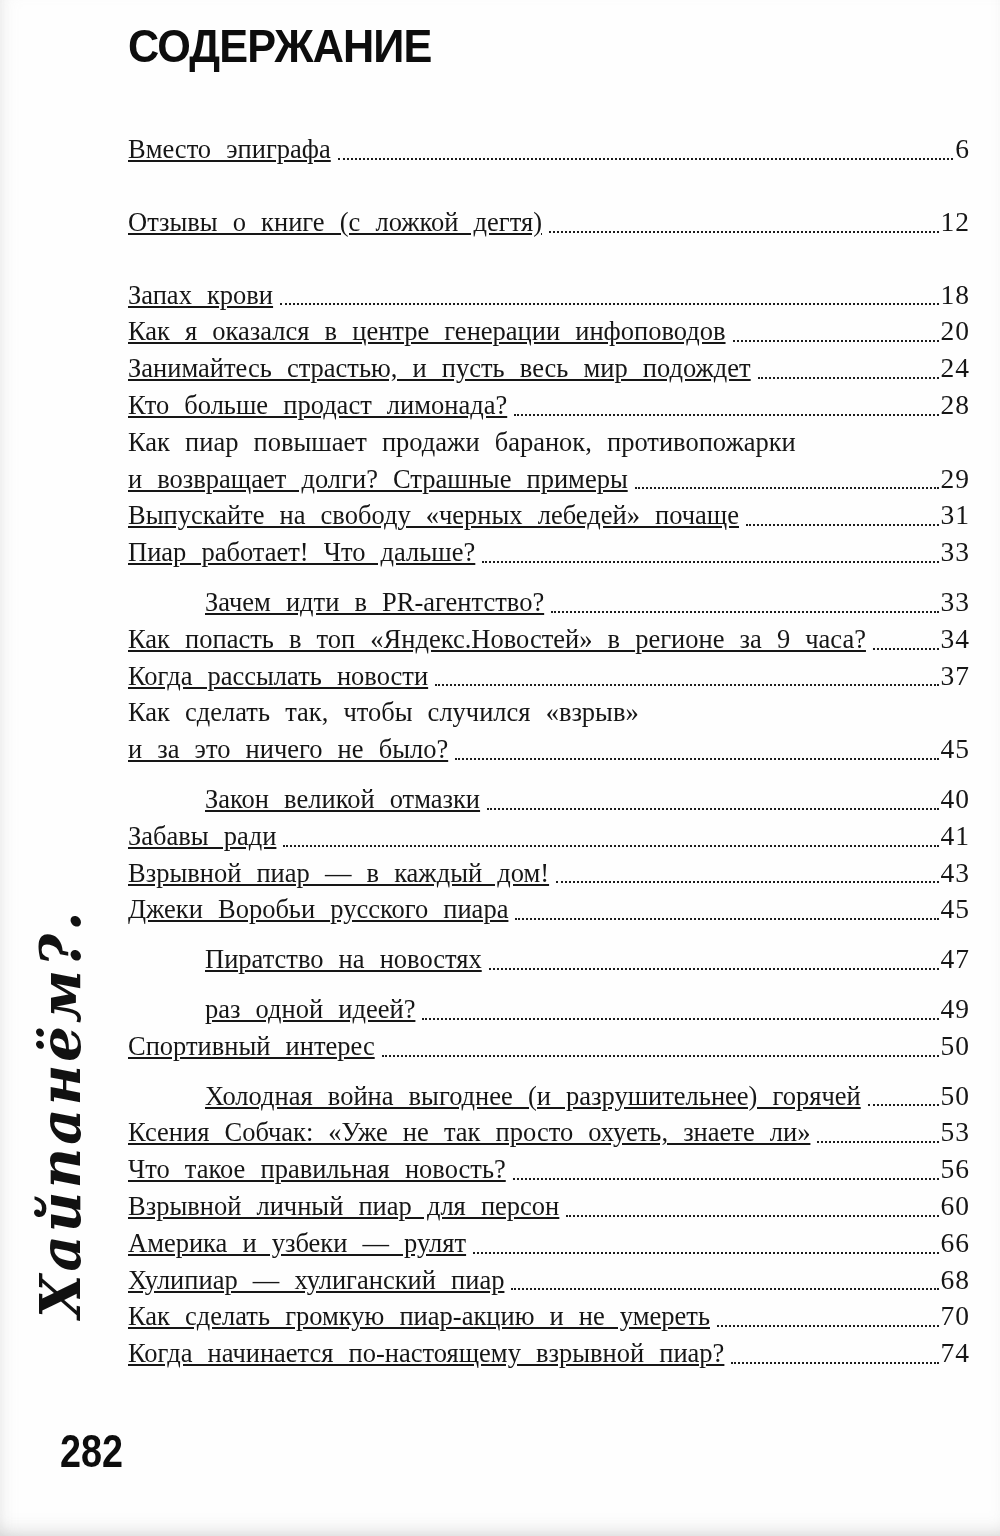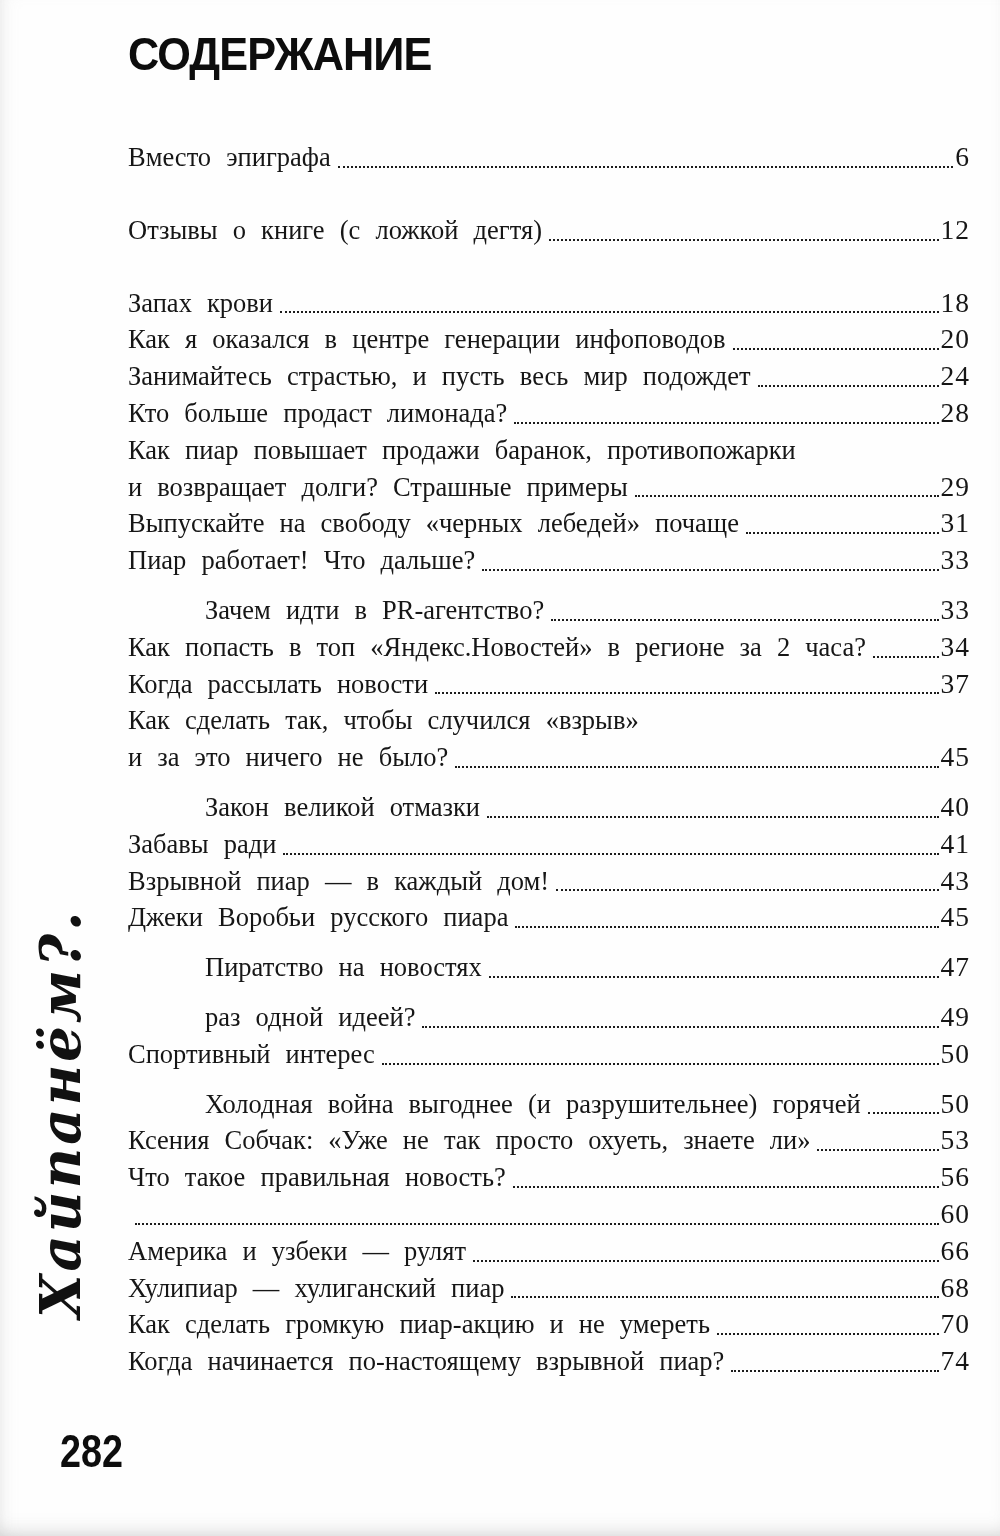--- a/index.html
+++ b/index.html
@@ -11,21 +11,21 @@
     position: relative;
     overflow: hidden;
   }
   .scan-vignette {
     position: absolute; inset: 0; pointer-events: none;
     box-shadow: inset 0 -14px 22px -16px rgba(120,120,120,.45),
                 inset 14px 0 22px -18px rgba(150,150,150,.25);
   }
   .page-inner {
     position: absolute;
-    left: 128px; top: 8px;
+    left: 128px; top: 0;
     width: 842px;
   }
   .title {
     font-family: "Liberation Sans", sans-serif;
     font-weight: 700;
     font-size: 47px;
     line-height: 1;
     letter-spacing: -1px;
     margin: 22px 0 0 0;
     transform: scaleX(.92);
@@ -38,21 +38,21 @@
   }
   .entry { margin: 0; }
   .entry.gap-after { margin-bottom: 36px; }
   .entry.indent .line { padding-left: 77px; margin-top: 13px; }
   .line {
     line-height: 36.8px;
     word-spacing: 0.32em;
     white-space: nowrap;
   }
   .row { display: flex; align-items: baseline; }
-  .row .text { white-space: nowrap; }
+  .row .text { white-space: nowrap; text-decoration: underline; }
   .leader {
     flex: 1 1 auto;
     min-width: 10px;
     align-self: flex-end;
     margin: 0 2px 8px 7px;
     border-bottom: 2.6px dotted #1c1c1c;
     height: 0;
   }
   .page-num {
     white-space: nowrap;
@@ -160,21 +160,21 @@
       </div>
       <div class="entry indent">
         <div class="line row">
           <span class="text">Зачем идти в PR-агентство?</span>
           <span class="leader"></span>
           <span class="page-num">33</span>
         </div>
       </div>
       <div class="entry">
         <div class="line row">
-          <span class="text">Как попасть в топ «Яндекс.Новостей» в регионе за 2 часа?</span>
+          <span class="text">Как попасть в топ «Яндекс.Новостей» в регионе за 9 часа?</span>
           <span class="leader"></span>
           <span class="page-num">34</span>
         </div>
       </div>
       <div class="entry">
         <div class="line row">
           <span class="text">Когда рассылать новости</span>
           <span class="leader"></span>
           <span class="page-num">37</span>
         </div>
@@ -252,20 +252,21 @@
       </div>
       <div class="entry">
         <div class="line row">
           <span class="text">Что такое правильная новость?</span>
           <span class="leader"></span>
           <span class="page-num">56</span>
         </div>
       </div>
       <div class="entry">
         <div class="line row">
+          <span class="text">Взрывной личный пиар для персон</span>
           <span class="leader"></span>
           <span class="page-num">60</span>
         </div>
       </div>
       <div class="entry">
         <div class="line row">
           <span class="text">Америка и узбеки — рулят</span>
           <span class="leader"></span>
           <span class="page-num">66</span>
         </div>

